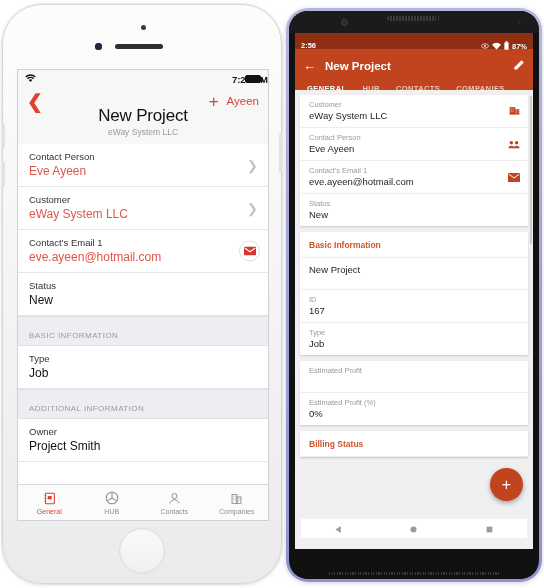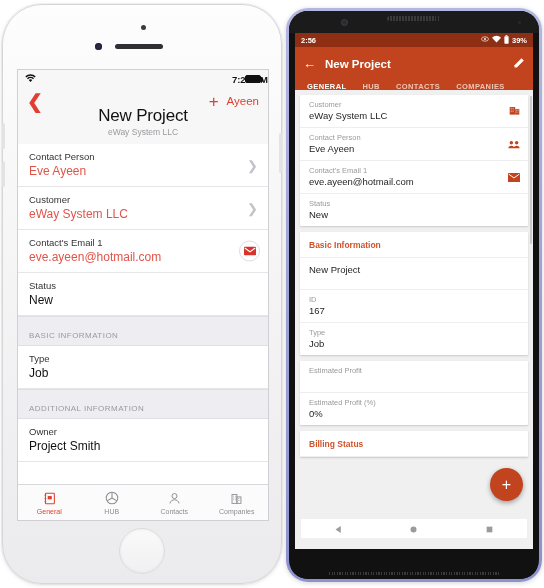--- a/index.html
+++ b/index.html
@@ -122,22 +122,22 @@
       width:54px; height:5px; border-radius:3px;
       background: repeating-linear-gradient(90deg,#3a3a3a 0 1.5px,#1b1b1b 1.5px 3px); }
   #and-cam { position:absolute; left:52px; top:8px; width:7px;height:7px;border-radius:50%;
       background:#2a2a30; border:1px solid #3c3c44; }
   #and-ir { position:absolute; right:18px; top:10px; width:3px;height:3px;border-radius:50%;background:#2a2a2a;}
 
   #and-screen { position:absolute; left:6px; right:6px; top:22px; bottom:30px;
       background:#f2f2f2; overflow:hidden; }
 
   .and-status {
-    height:14px; background:#8e2f14; color:#fff; display:flex; align-items:center;
-    padding:3px 6px; font-size:7.5px; font-weight:700;
+    height:14px; background:#8e2f14; color:#fff; display:flex; align-items:flex-start;
+    padding:8px 6px; font-size:7.5px; font-weight:700;
   }
   .and-status .right { margin-left:auto; display:flex; align-items:center; gap:3px; font-size:7.5px; }
   .and-appbar { background:#c1441e; color:#fff; padding:6px 8px 0; }
   .and-appbar .row { display:flex; align-items:center; height:21px; }
   .and-back { font-size:13px; line-height:1; width:16px; }
   .and-title { font-size:11.5px; font-weight:700; margin-left:6px; }
   .and-edit { margin-left:auto; font-size:12px; line-height:1; }
   .and-tabs { display:flex; gap:0; margin-top:4px; }
   .and-tab {
     font-size:7.5px; font-weight:700; letter-spacing:.4px; color:#f0c4b4;
@@ -334,21 +334,21 @@
               <svg width="9" height="8" viewBox="0 0 16 13">
                   <path d="M8 12.6 0 4.1a11.6 11.6 0 0 1 16 0L8 12.6z" fill="#fff"></path>
                 </svg>
             </span>
             <span>
               <svg width="5" height="9" viewBox="0 0 8 14">
                   <rect x="2.6" y="0" width="2.8" height="1.6" fill="#fff"></rect>
                   <rect x="0.6" y="1.6" width="6.8" height="12" rx="1" fill="#fff"></rect>
                 </svg>
             </span>
-            <span>39%</span>
+            <span>87%</span>
           </span>
         </div>
 
         <div class="and-appbar">
           <div class="row">
             <span class="and-back">←</span>
             <span class="and-title">New Project</span>
             <span class="and-edit">
               <svg width="12" height="12" viewBox="0 0 16 16">
                   <path d="M11.3 1.6 14.4 4.7 5.1 14H2v-3.1L11.3 1.6z" fill="#fff"></path>

